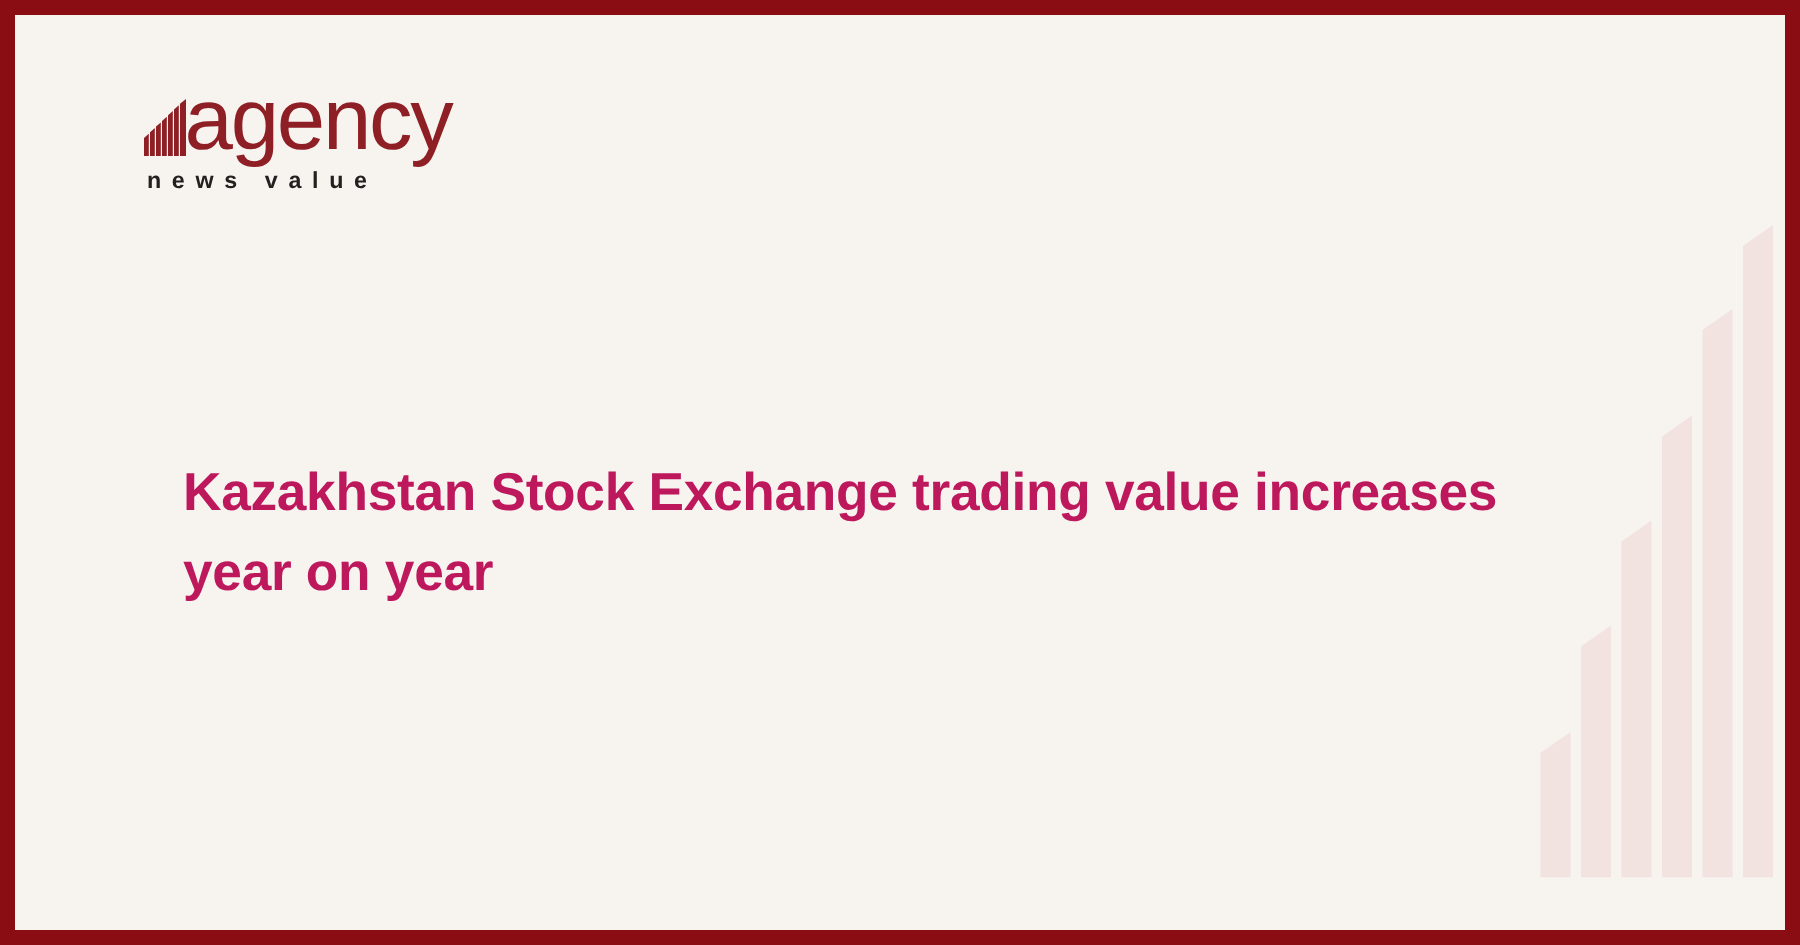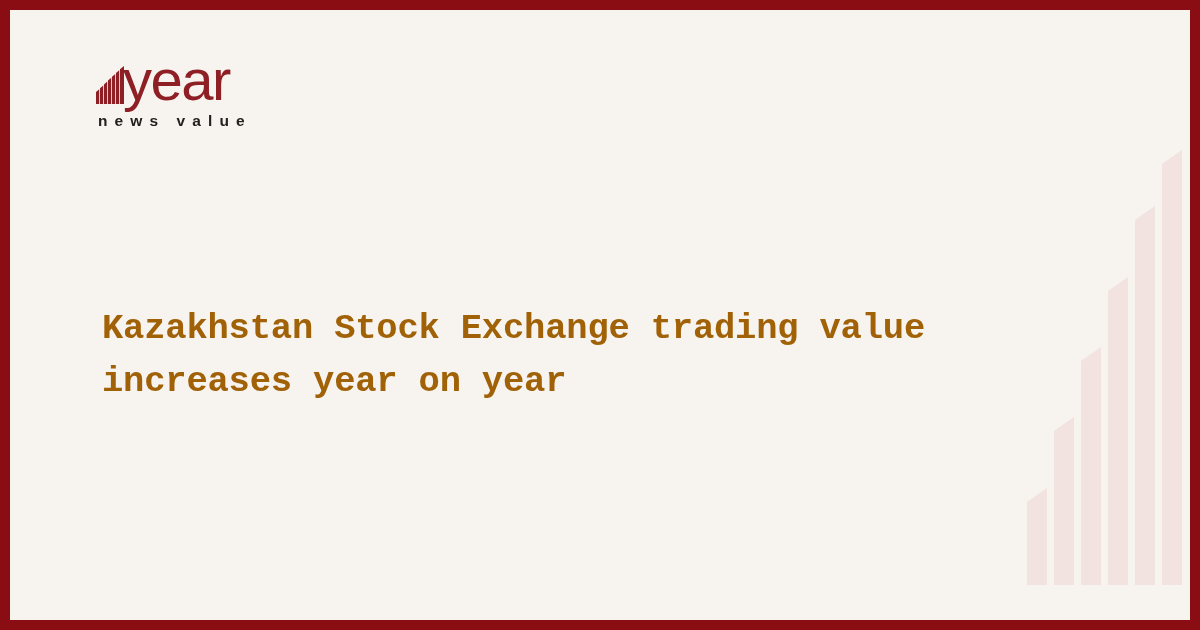--- a/index.html
+++ b/index.html
@@ -78,29 +78,29 @@
     font-size: 15.5px;
     font-weight: 700;
     letter-spacing: 7.1px;
     color: #24201f;
     white-space: nowrap;
   }
 
   
   .headline {
     position: absolute;
-    left: 92px;
+    left: 112px;
     top: 268px;
     width: 950px;
-    font-family: Liberation Mono, monospace;
+    font-family: Liberation Sans, sans-serif;
     font-size: 35.5px;
     font-weight: 700;
     line-height: 53px;
     letter-spacing: -0.2px;
-    color: #a16207;
+    color: #be185d;
   }
 </style>
 </head>
 <body>
 
 <div class="card">
 
   <div class="watermark">
     <svg viewBox="0 0 165 435" preserveAspectRatio="none" aria-hidden="true">
       <g fill="#f2e2e0">
@@ -122,20 +122,20 @@
             <polygon points="0,40  3.2,37.2  3.2,52  0,52"></polygon>
             <polygon points="4.0,36.2  7.2,33.4  7.2,52  4.0,52"></polygon>
             <polygon points="8.0,32.4  11.2,29.6 11.2,52  8.0,52"></polygon>
             <polygon points="12.0,28.6 15.2,25.8 15.2,52 12.0,52"></polygon>
             <polygon points="16.0,24.8 19.2,22.0 19.2,52 16.0,52"></polygon>
             <polygon points="20.0,21.0 23.2,18.2 23.2,52 20.0,52"></polygon>
             <polygon points="24.0,17.2 28.0,14.0 28.0,52 24.0,52"></polygon>
           </g>
         </svg>
       </span>
-      <span class="logo-word">year</span>
+      <span class="logo-word">agency</span>
     </div>
     <div class="logo-sub">news value</div>
   </div>
 
   <h1 class="headline">Kazakhstan Stock Exchange trading value increases year on year</h1>
 
 </div>
 
 </body></html>

